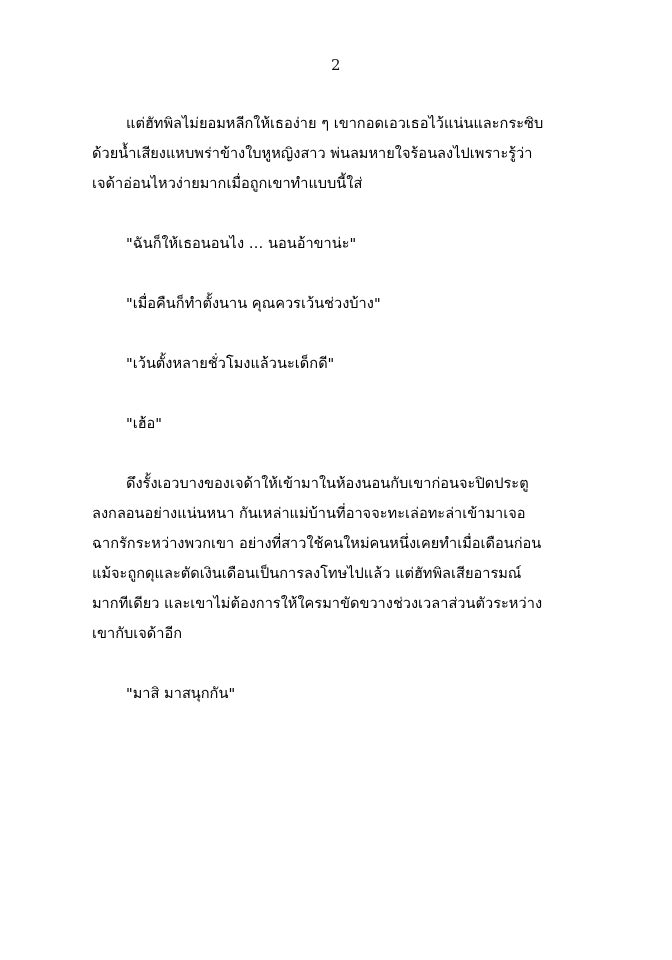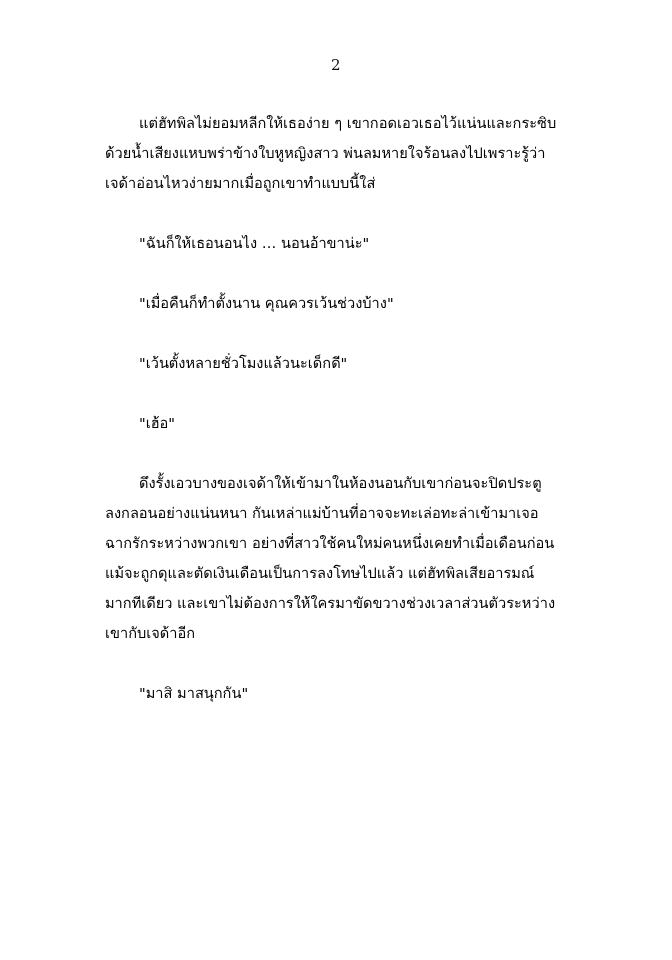--- a/index.html
+++ b/index.html
@@ -28,21 +28,21 @@
     width: 672px;
     text-align: center;
     font-size: 15px;
     font-family: "DejaVu Serif", serif;
     color: #111111;
     letter-spacing: 0.5px;
   }
   .body-text {
     position: absolute;
     top: 108px;
-    left: 105px;
+    left: 92px;
     width: 456px;
     font-size: 14.6px;
     line-height: 30px;
     color: #000000;
     text-align: left;
   }
   .para {
     margin: 0 0 0 0;
     padding: 0;
     white-space: pre-wrap;

